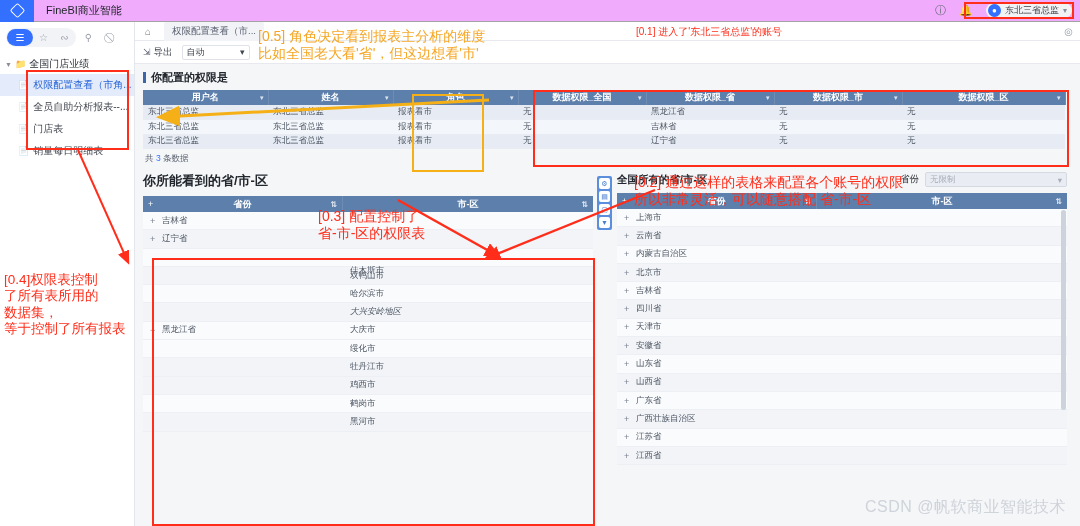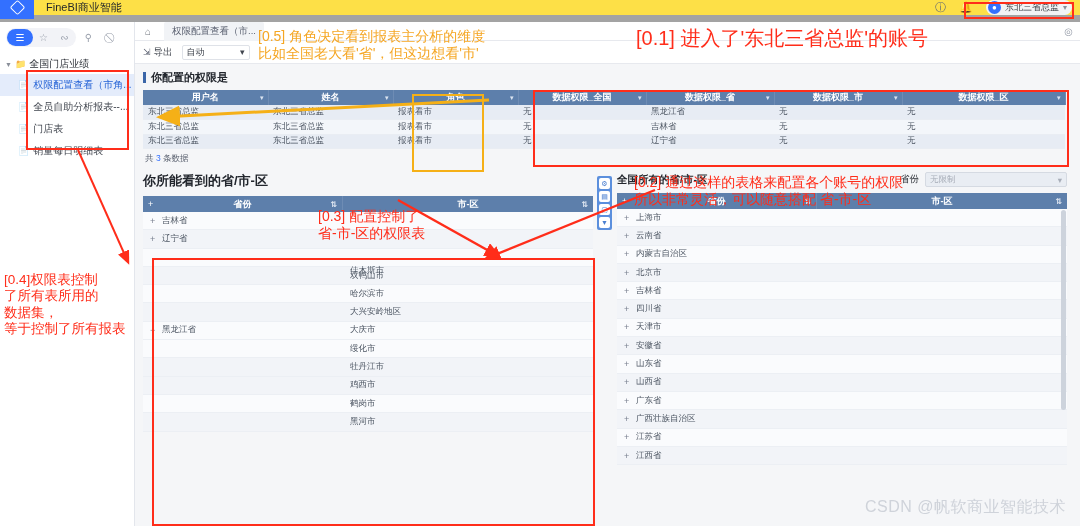--- a/index.html
+++ b/index.html
@@ -4,22 +4,22 @@
 <style>
   * { box-sizing: border-box; }
   html, body { margin:0; padding:0; }
   body {
     width:1080px; height:526px; overflow:hidden;
     font-family:"Liberation Sans","DejaVu Sans",sans-serif;
     font-size:11px; color:#333; background:#eef0f4;
     position:relative;
   }
   
-  .topbar { height:22px; background:#fde047; display:flex; align-items:center;
-            border-bottom:7px solid #a3a3a3; position:relative; }
+  .topbar { height:22px; background:#f0abfc; display:flex; align-items:center;
+            border-bottom:1px solid #a3a3a3; position:relative; }
   .logo-box { width:34px; height:22px; background:#3370ff; display:flex;
               align-items:center; justify-content:center; }
   .logo-diamond { width:11px; height:11px; background:#3370ff;
                   border:1.6px solid #fff; transform:rotate(45deg); border-radius:2px; }
   .app-title { margin-left:12px; font-size:11px; color:#1f2329; }
   .topbar-right { margin-left:auto; display:flex; align-items:center; gap:13px; padding-right:8px; }
   .tb-icon { width:13px; height:13px; color:#646a73; display:flex; align-items:center;
              justify-content:center; font-size:11px; }
   .user-chip { display:flex; align-items:center; gap:4px; padding:1px 5px 1px 2px;
                border-radius:9px; background:#f2f3f5; }
@@ -297,21 +297,21 @@
               <div class="trow alt">
                 <div class="tc-prov" style="width: 200px;"></div>
                 <div class="tc-city" style="width: 250px;">双鸭山市</div>
               </div>
               <div class="trow">
                 <div class="tc-prov" style="width: 200px;"></div>
                 <div class="tc-city" style="width: 250px;">哈尔滨市</div>
               </div>
               <div class="trow alt">
                 <div class="tc-prov" style="width: 200px;"></div>
-                <div class="tc-city" style="width: 250px;">大兴安岭地区</div>
+                <div class="tc-city" style="width: 250px; font-style: italic;">大兴安岭地区</div>
               </div>
               <div class="trow">
                 <div class="tc-prov" style="width: 200px;">
                   <span class="exp">−</span>
                   <span>黑龙江省</span>
                 </div>
                 <div class="tc-city" style="width: 250px;">大庆市</div>
               </div>
               <div class="trow">
                 <div class="tc-prov" style="width: 200px;"></div>
@@ -497,21 +497,21 @@
       <marker id="arrO" markerWidth="8" markerHeight="8" refX="6" refY="3.5" orient="auto">
         <path d="M0,0 L8,3.5 L0,7 z" fill="#f5b017"></path>
       </marker>
     </defs>
     <line x1="489" y1="100" x2="162" y2="117" stroke="#f5b017" stroke-width="3" marker-end="url(#arrO)"></line>
     <line x1="655" y1="190" x2="487" y2="258" stroke="#ff2d1a" stroke-width="2.4" marker-end="url(#arrR)"></line>
     <line x1="78" y1="150" x2="128" y2="262" stroke="#ff2d1a" stroke-width="2" marker-end="url(#arrR)"></line>
     <line x1="398" y1="200" x2="498" y2="256" stroke="#ff2d1a" stroke-width="2.4" marker-end="url(#arrR)"></line>
   </svg>
 
-  <div class="ann red" style="left:636px;top:26px;font-size:20px;">[0.1] 进入了'东北三省总监'的账号</div>
+  <div class="ann red" style="left:636px;top:26px;font-size:10px;">[0.1] 进入了'东北三省总监'的账号</div>
   <div class="ann red" style="left:634px;top:174px;font-size:14px;">[0.2] 通过这样的表格来配置各个账号的权限
 所以非常灵活，可以随意搭配 省-市-区</div>
   <div class="ann red" style="left:318px;top:208px;font-size:14px;">[0.3] 配置控制了
 省-市-区的权限表</div>
   <div class="ann red" style="left:4px;top:272px;font-size:13.5px;">[0.4]权限表控制
 了所有表所用的
 数据集，
 等于控制了所有报表</div>
   <div class="ann orange" style="left:258px;top:28px;font-size:14px;">[0.5] 角色决定看到报表主分析的维度
 比如全国老大看'省'，但这边想看'市'</div>

